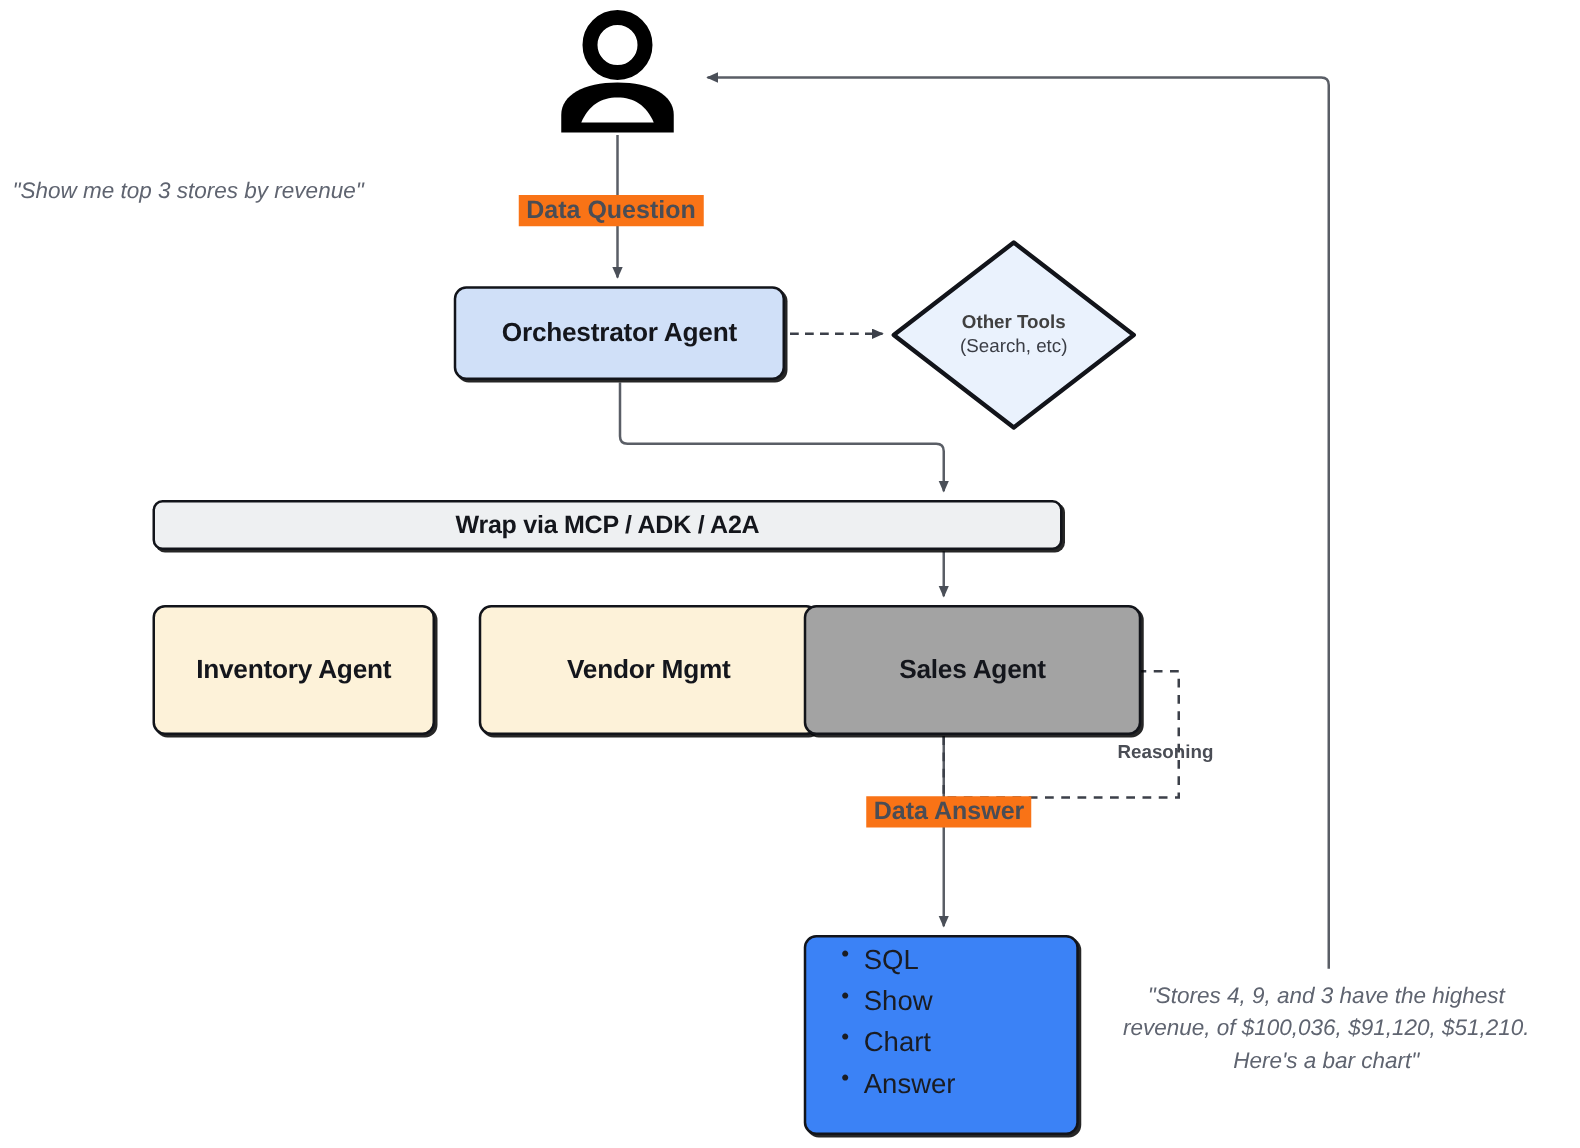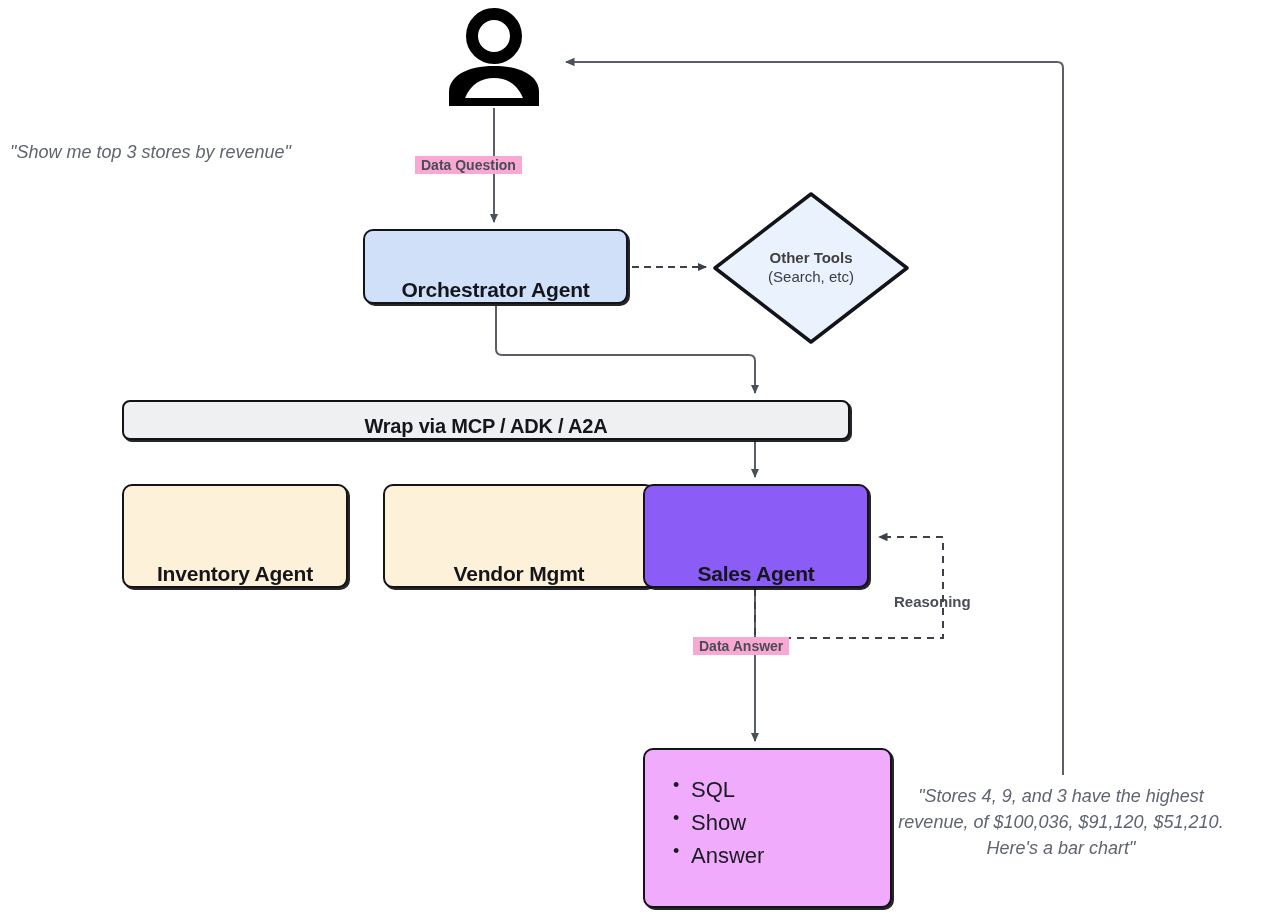--- a/index.html
+++ b/index.html
@@ -27,21 +27,21 @@
     width: 1264px;
     height: 918px;
   }
   
   .node {
     position: absolute;
     box-sizing: border-box;
     border: 2.5px solid #12141a;
     border-radius: 10px;
     display: flex;
-    align-items: flex-end;
+    align-items: center;
     justify-content: center;
     box-shadow: 2px 2px 0 rgba(0,0,0,0.85);
     text-align: center;
   }
   .node-label {
     font-weight: bold;
     color: #14161c;
     letter-spacing: -0.2px;
   }
   #node-orchestrator {
@@ -59,34 +59,34 @@
 
   #node-inventory {
     left: 122px; top: 484px; width: 226px; height: 104px;
     background: #fdf2d9;
   }
   #node-vendor {
     left: 383px; top: 484px; width: 272px; height: 104px;
     background: #fdf2d9;
   }
   #node-sales {
-    left: 643px; top: 484px; width: 226px; height: 104px;
-    background: #8b5cf6;
+    left: 643px; top: 484px; width: 270px; height: 104px;
+    background: #a3a3a3;
   }
   #node-inventory .node-label,
   #node-vendor .node-label,
   #node-sales .node-label { font-size: 21px; }
 
   #node-output {
-    left: 643px; top: 748px; width: 249px; height: 160px;
-    background: #f0abfc;
+    left: 643px; top: 748px; width: 220px; height: 160px;
+    background: #3b82f6;
     align-items: center;
     justify-content: flex-start;
     flex-direction: column;
-    padding: 23px 0 0 28px;
+    padding: 1px 0 0 28px;
   }
   .output-list {
     list-style: none;
     margin: 0;
     padding: 0;
     text-align: left;
     width: 100%;
   }
   .output-list li {
     font-size: 22px;
@@ -126,24 +126,24 @@
   }
   .dt-sub {
     display: block;
     font-size: 15px;
     color: #3a3d45;
   }
 
   
   .flow-label {
     position: absolute;
-    font-size: 14px;
+    font-size: 20px;
     font-weight: bold;
     color: #4a4d55;
-    background: #f9a8d4;
+    background: #f97316;
     padding: 1px 6px;
     white-space: nowrap;
   }
   #label-data-question { left: 415px; top: 156px; }
   #label-data-answer  { left: 681px; top: 637px; margin-left: 12px; }
   #label-reasoning {
     left: 888px; top: 592px;
     font-size: 15px;
     background: transparent;
   }
@@ -241,20 +241,21 @@
   </div>
 
   <div class="flow-label" id="label-reasoning">Reasoning</div>
 
   <div class="flow-label" id="label-data-answer">Data Answer</div>
 
   <div class="node" id="node-output">
     <ul class="output-list">
       <li>SQL</li>
       <li>Show</li>
+      <li>Chart</li>
       <li>Answer</li>
     </ul>
   </div>
 
   <div class="quote-text" id="quote-answer">
     <div>"Stores 4, 9, and 3 have the highest</div>
     <div>revenue, of $100,036, $91,120, $51,210.</div>
     <div>Here's a bar chart"</div>
   </div>
 

